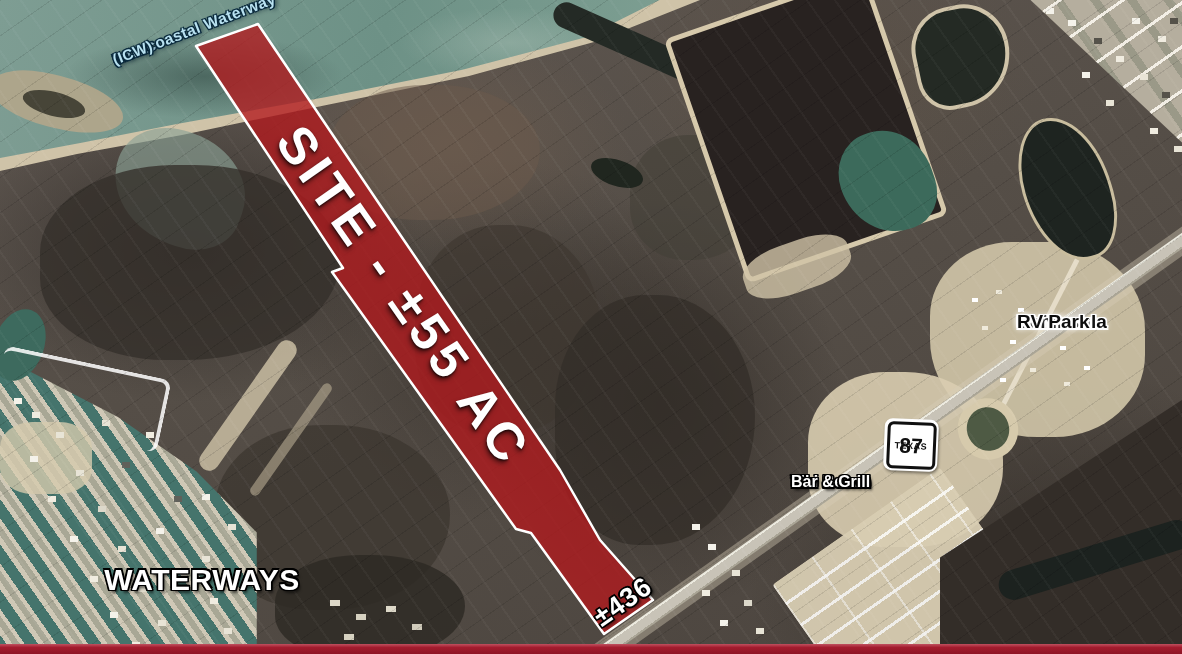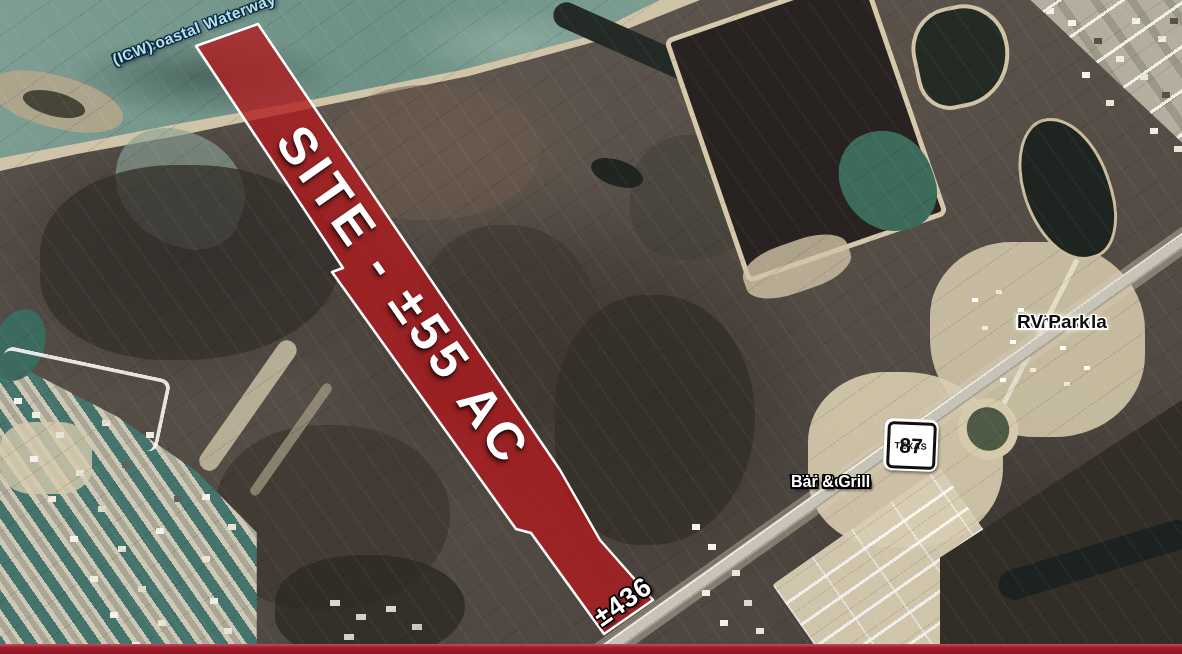--- a/index.html
+++ b/index.html
@@ -240,20 +240,21 @@
 
   <div class="lbl icw-label">
     <div>Intracoastal Waterway</div>
     <div class="l2">(ICW)</div>
   </div>
 
   <div class="lbl site-label">SITE - ±55 AC</div>
 
   <div class="lbl frontage-label outline-b">±436</div>
 
+  <div class="lbl waterways-label outline-b">WATERWAYS</div>
 
   <div class="lbl tiki-label outline-b">
     <div>Tiki Beach</div>
     <div>Bar &amp; Grill</div>
   </div>
 
   <div class="lbl rv-label outline-w">
     <div>Bolivar</div>
     <div>Peninsula</div>
     <div>RV Park</div>

